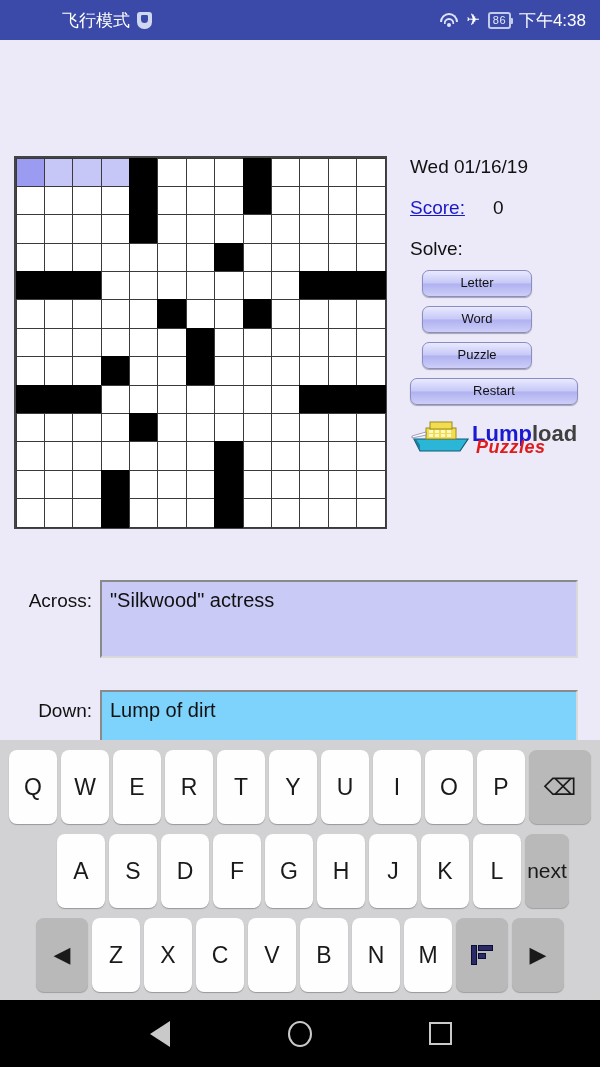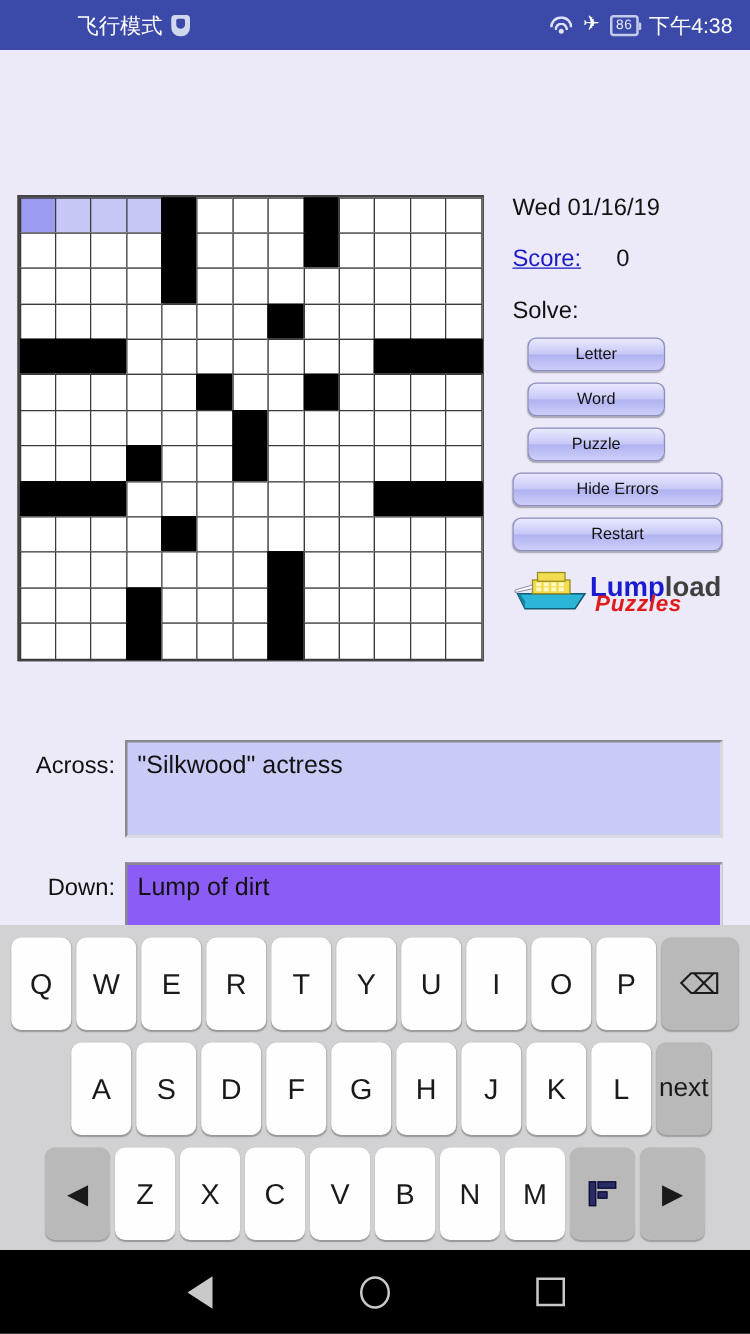--- a/index.html
+++ b/index.html
@@ -100,28 +100,28 @@
   #logo-text .b1 { color: #1a1ad0; }
   #logo-text .b2 { color: #404040; }
   #logo-sub {
     position: absolute; left: 4px; top: 15px;
     color: #e01b1b; font-size: 18px; font-weight: bold;
     font-style: italic; letter-spacing: .5px;
   }
 
   
   .clue-block { position: absolute; left: 0; width: 600px; display:flex; align-items:flex-start; }
-  #across-block { top: 510px; }
+  #across-block { top: 498px; }
   #down-block { top: 608px; }
   .clue-label { width: 100px; text-align: right; padding-right: 8px; font-size: 19px; color: #111; padding-top: 10px; }
   .clue-box {
     width: 478px; height: 78px;
     border: 2px solid #8a8a8a;
     border-right-color: #d9d9d9; border-bottom-color: #d9d9d9;
-    background: #8b5cf6;
+    background: #7dd3fc;
     font-size: 20px; color: #111;
     padding: 5px 8px;
     line-height: 1.3;
   }
   .clue-box.active { background: #c9caf5; }
 
   
   #keyboard {
     position: absolute; top: 740px; left: 0;
     width: 600px; height: 260px;
@@ -369,21 +369,20 @@
     <div id="puzzle-date">Wed 01/16/19</div>
     <div id="score-row">
       <span id="score-link">Score:</span>
       <span id="score-value">0</span>
     </div>
     <div id="solve-label">Solve:</div>
 
     <div class="btn w-sm">Letter</div>
     <div class="btn w-sm">Word</div>
     <div class="btn w-sm">Puzzle</div>
-    <div class="btn w-lg">Hide Errors</div>
     <div class="btn w-lg">Restart</div>
 
     <div id="logo">
       <svg id="boat-mark" viewBox="0 0 62 40">
         <path d="M4 25 L58 25 L50 37 L10 37 Z" fill="#2bb6d8" stroke="#105a72" stroke-width="1.2"></path>
         <path d="M4 25 L10 37 L10 31 L6 25 Z" fill="#1a7f9e"></path>
         <rect x="16" y="14" width="30" height="11" fill="#f2dd52" stroke="#9a8a17" stroke-width="1"></rect>
         <rect x="19" y="16" width="4" height="3" fill="#fff8c4"></rect>
         <rect x="25" y="16" width="4" height="3" fill="#fff8c4"></rect>
         <rect x="31" y="16" width="4" height="3" fill="#fff8c4"></rect>

